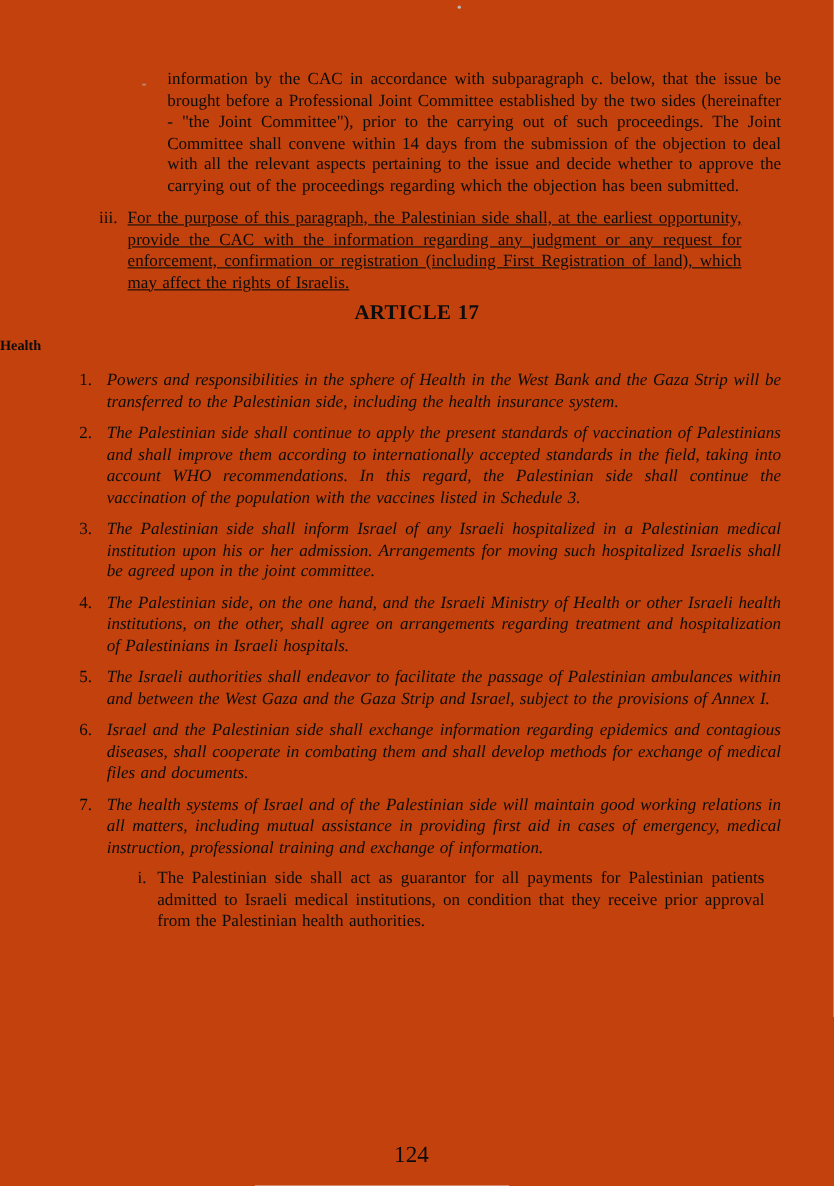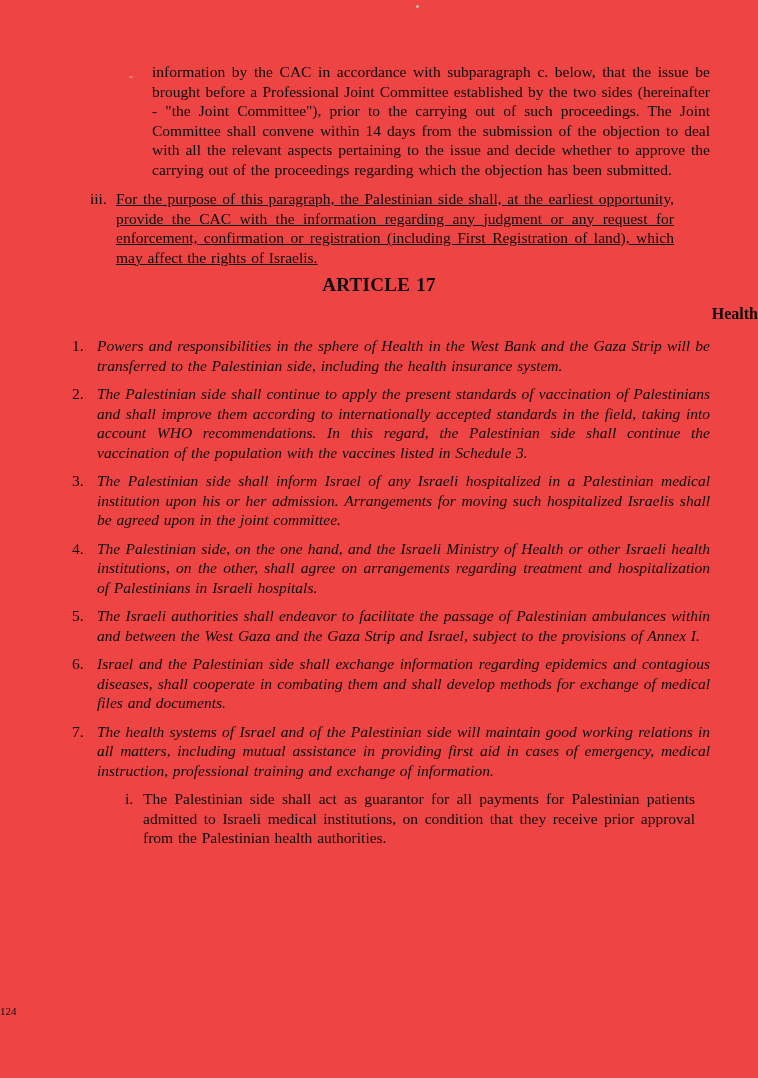--- a/index.html
+++ b/index.html
@@ -4,21 +4,21 @@
 <style>
   html, body {
     margin: 0;
     padding: 0;
     background: #ffffff;
   }
   .page {
     position: relative;
     width: 758px;
     height: 1078px;
-    background: #ef4444;
+    background: #c2410c;
     overflow: hidden;
     font-family: "Liberation Serif", "DejaVu Serif", serif;
     font-size: 15.5px;
     line-height: 19.5px;
     color: #0c0c0c;
     word-spacing: 0.06em;
   }
   .doc {
     padding-top: 62px;
   }
@@ -51,22 +51,22 @@
   .article-heading {
     margin: 7px 0 0 0;
     text-align: center;
     font-weight: bold;
     font-size: 19px;
     line-height: 22px;
     letter-spacing: 0.3px;
   }
   .article-subheading {
     margin: 8px 0 0 0;
-    text-align: right;
-    font-size: 16px;
+    text-align: left;
+    font-size: 13px;
     line-height: 20px;
   }
   
   .num-item {
     margin: 9px 0 0 72px;
     width: 638px;
     display: flex;
     align-items: flex-start;
   }
   .num-item.first {
@@ -90,24 +90,25 @@
   .sub-item .marker {
     flex: 0 0 18px;
     text-align: left;
   }
   .sub-item .itext {
     flex: 0 0 552px;
     text-align: justify;
   }
   .page-number {
     position: absolute;
-    top: 1002px;
+    top: 1040px;
     left: 0;
     width: 748px;
-    font-size: 11px;
+    text-align: center;
+    font-size: 21px;
   }
   .speck {
     position: absolute;
     background: #b9b9b9;
     border-radius: 50%;
   }
   .speck.top { left: 416px; top: 5px; width: 3px; height: 3px; }
   .speck.left { left: 129px; top: 76px; width: 4px; height: 2px; opacity: .55; }
 </style>
 </head>

